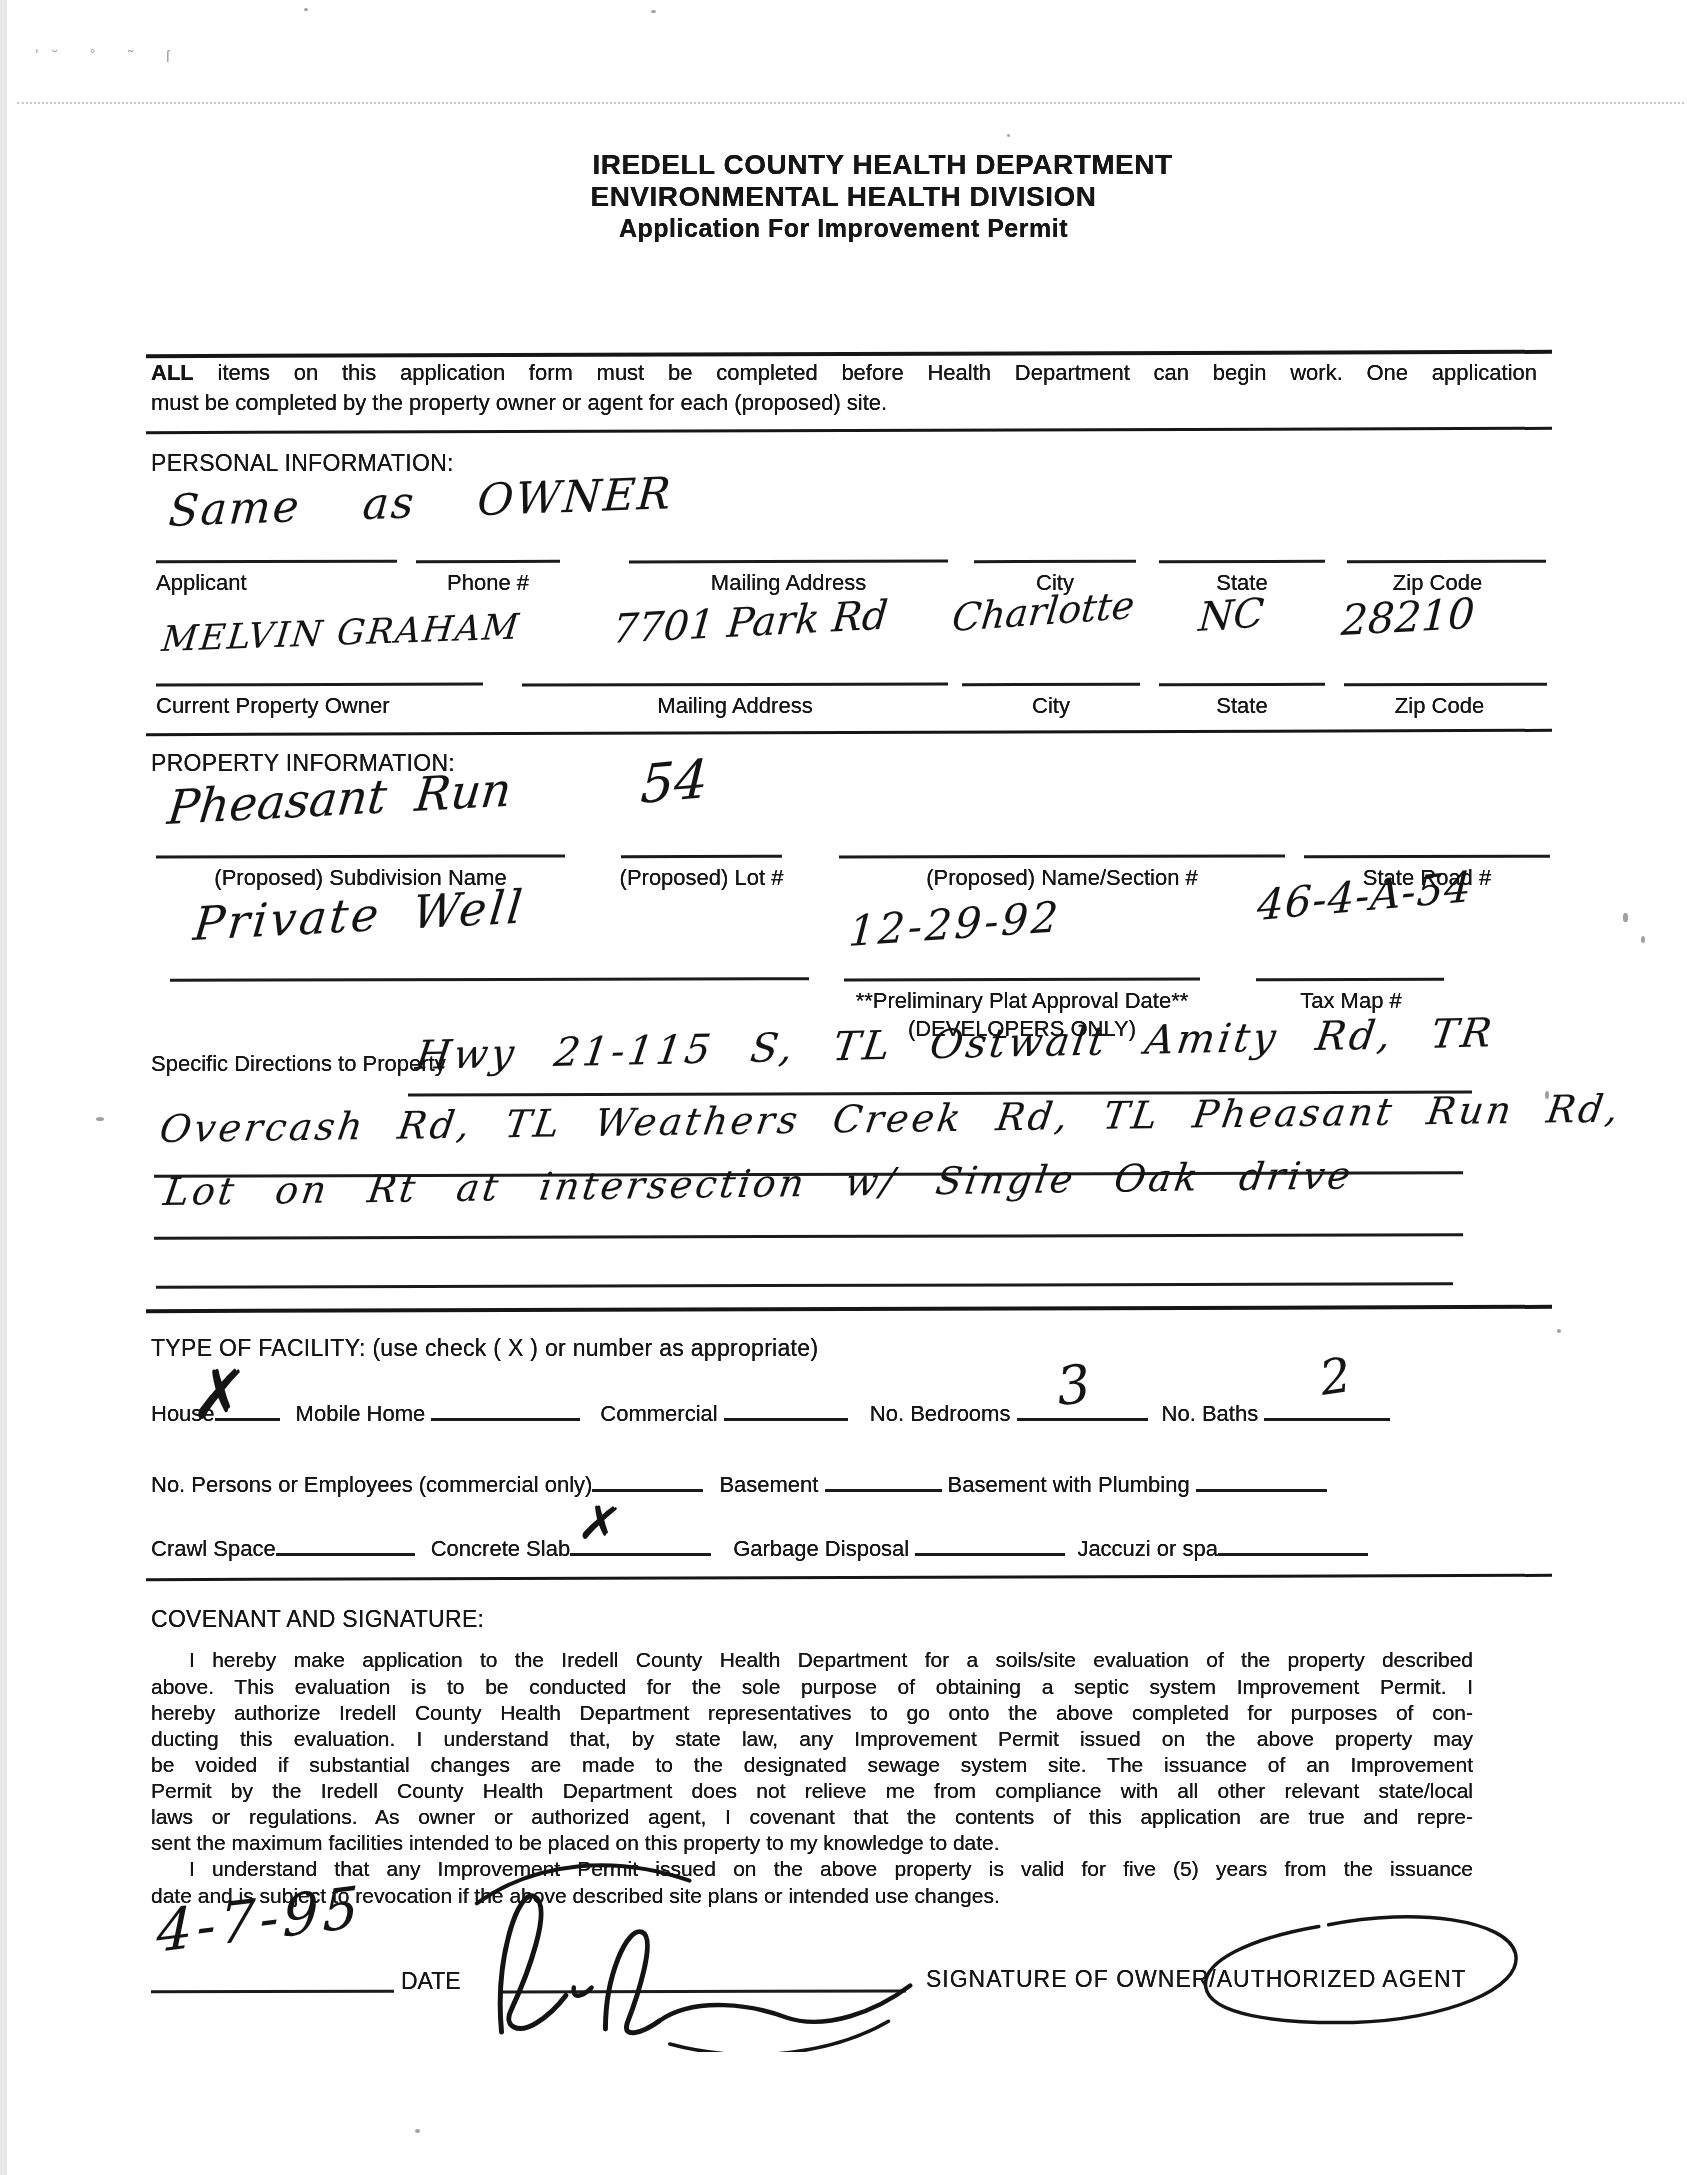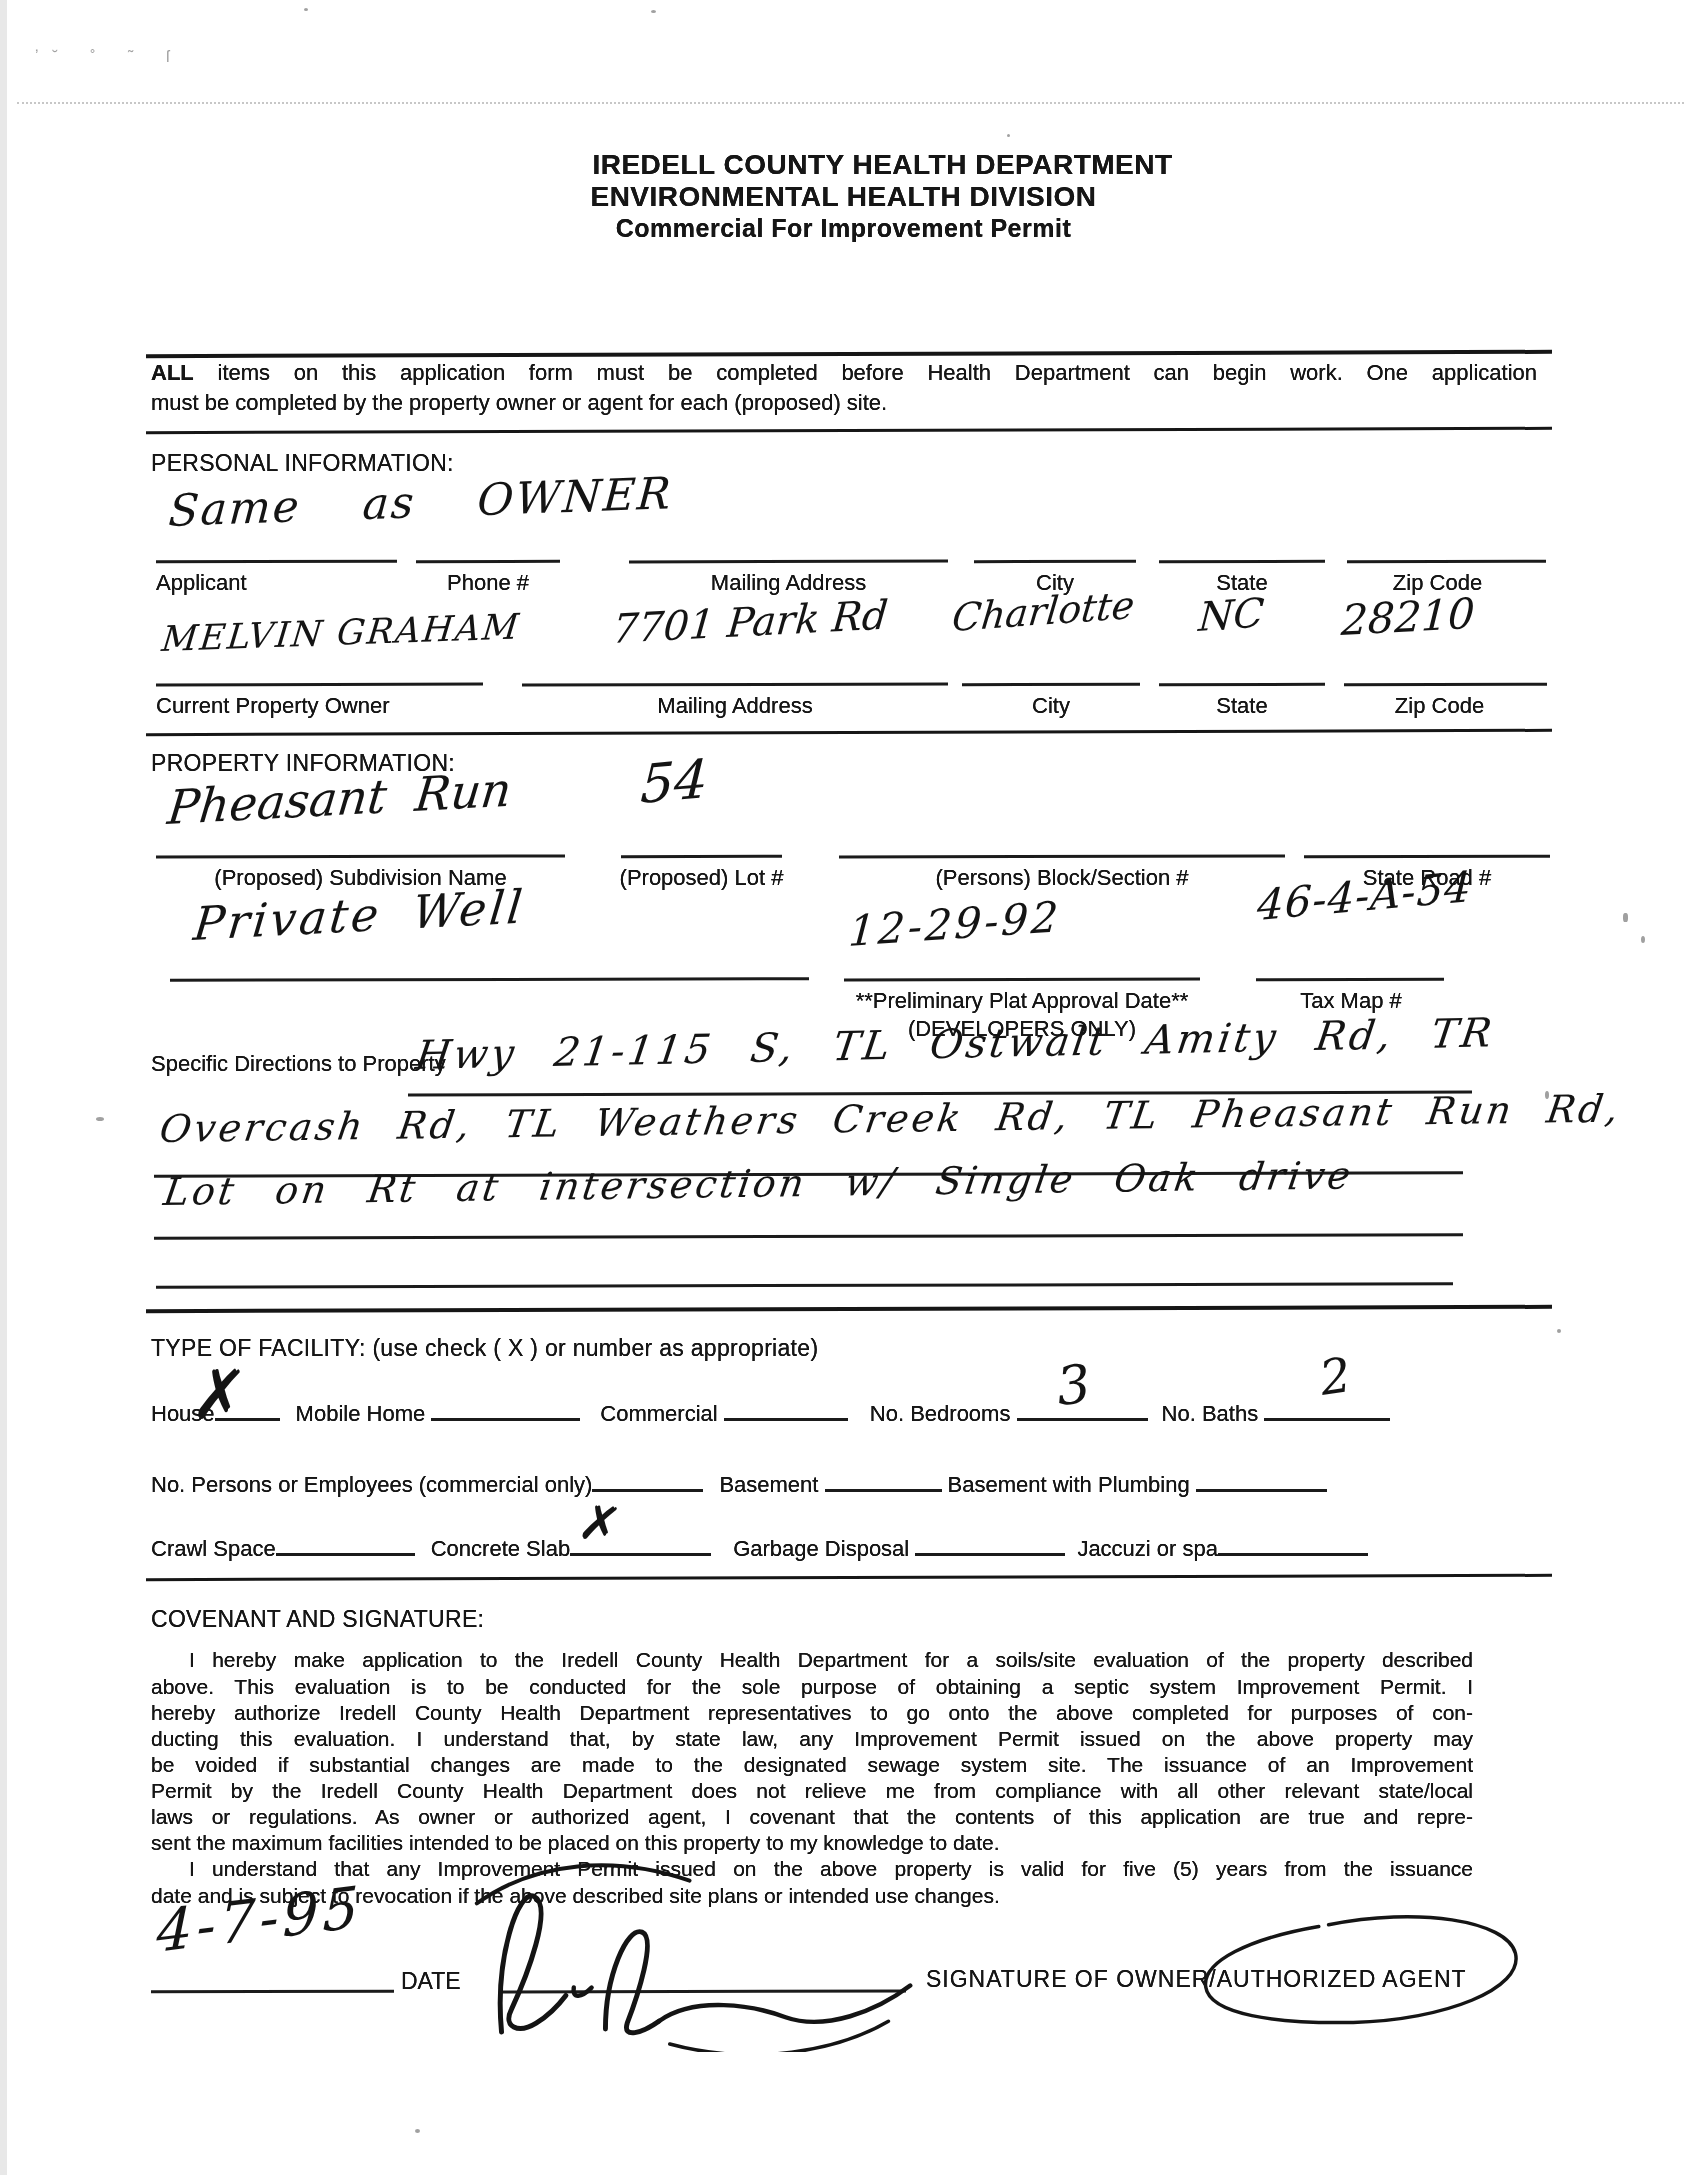--- a/index.html
+++ b/index.html
@@ -106,21 +106,21 @@
   <div class="speck" style="left:1000px;top:134px;width:3px;height:3px;"></div>
   <div class="speck" style="left:1616px;top:913px;width:5px;height:9px;border-radius:40%;"></div>
   <div class="speck" style="left:1634px;top:936px;width:4px;height:7px;"></div>
   <div class="speck" style="left:1538px;top:1091px;width:4px;height:8px;"></div>
   <div class="speck" style="left:89px;top:1117px;width:8px;height:4px;"></div>
   <div class="speck" style="left:408px;top:2129px;width:5px;height:4px;"></div>
   <div class="speck" style="left:1550px;top:1329px;width:4px;height:4px;"></div>
 
   <div class="title" id="t1">IREDELL COUNTY HEALTH DEPARTMENT</div>
   <div class="title" id="t2">ENVIRONMENTAL HEALTH DIVISION</div>
-  <div class="title" id="t3">Commercial For Improvement Permit</div>
+  <div class="title" id="t3">Application For Improvement Permit</div>
 
   <div class="rule" id="div1"></div>
 
   <div class="bodytxt" style="top:388px;">must be completed by the property owner or agent for each (proposed) site.</div>
   <div class="bodytxt just" style="top:358px;"><b>ALL</b><span> items on this application form must be completed before Health Department can begin work. One application</span></div>
 
   <div class="rule" id="div2"></div>
 
   <div class="heading" style="top:450px;">PERSONAL INFORMATION:</div>
 
@@ -151,21 +151,21 @@
   <div class="rule" id="div3"></div>
 
   <div class="heading" style="top:750px;">PROPERTY INFORMATION:</div>
 
   <div class="blank" id="u-sub"></div>
   <div class="blank" id="u-lot"></div>
   <div class="blank" id="u-blk"></div>
   <div class="blank" id="u-srd"></div>
   <div class="flabel" id="l-sub">(Proposed) Subdivision Name</div>
   <div class="flabel" id="l-lot">(Proposed) Lot #</div>
-  <div class="flabel" id="l-blk">(Persons) Block/Section #</div>
+  <div class="flabel" id="l-blk">(Proposed) Name/Section #</div>
   <div class="flabel" id="l-srd">State Road #</div>
 
   <div class="blank" id="u-wat"></div>
   <div class="blank" id="u-plt"></div>
   <div class="blank" id="u-tax"></div>
   <div class="flabel" id="l-plt">**Preliminary Plat Approval Date**</div>
   <div class="flabel" id="l-dev">(DEVELOPERS ONLY)</div>
   <div class="flabel" id="l-tax">Tax Map #</div>
 
   <div class="flabel left" id="l-dir">Specific Directions to Property</div>

